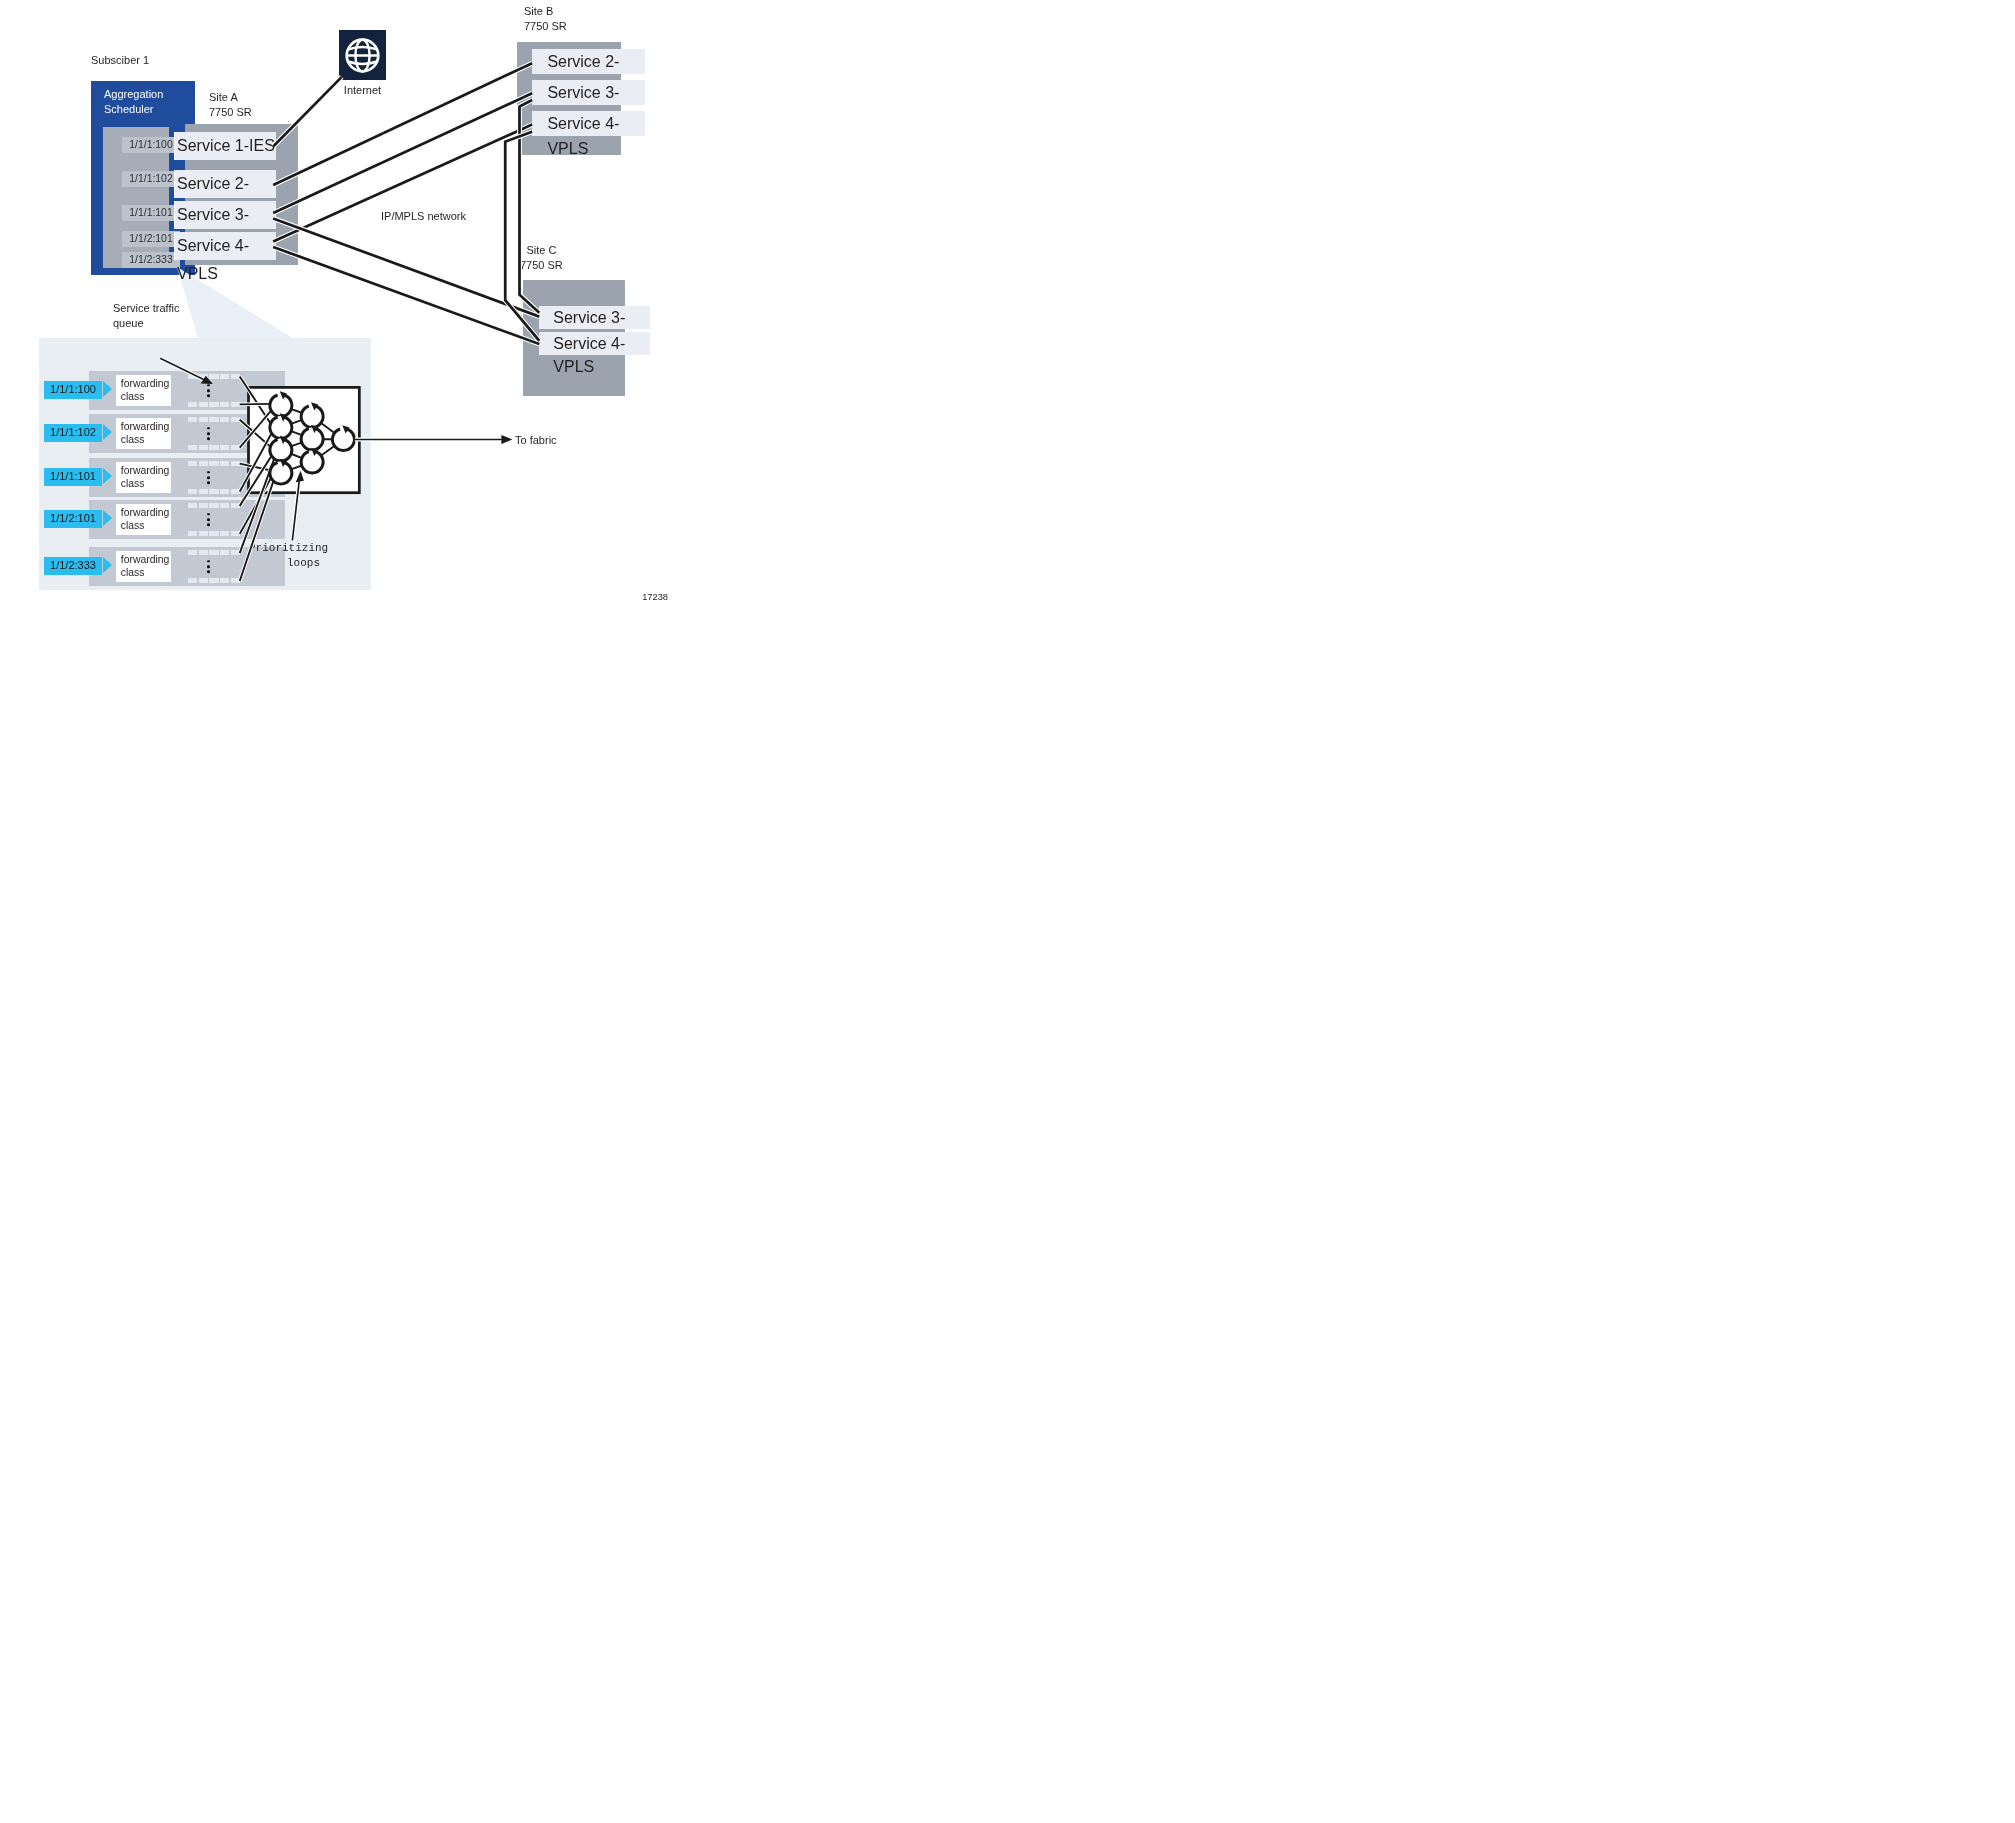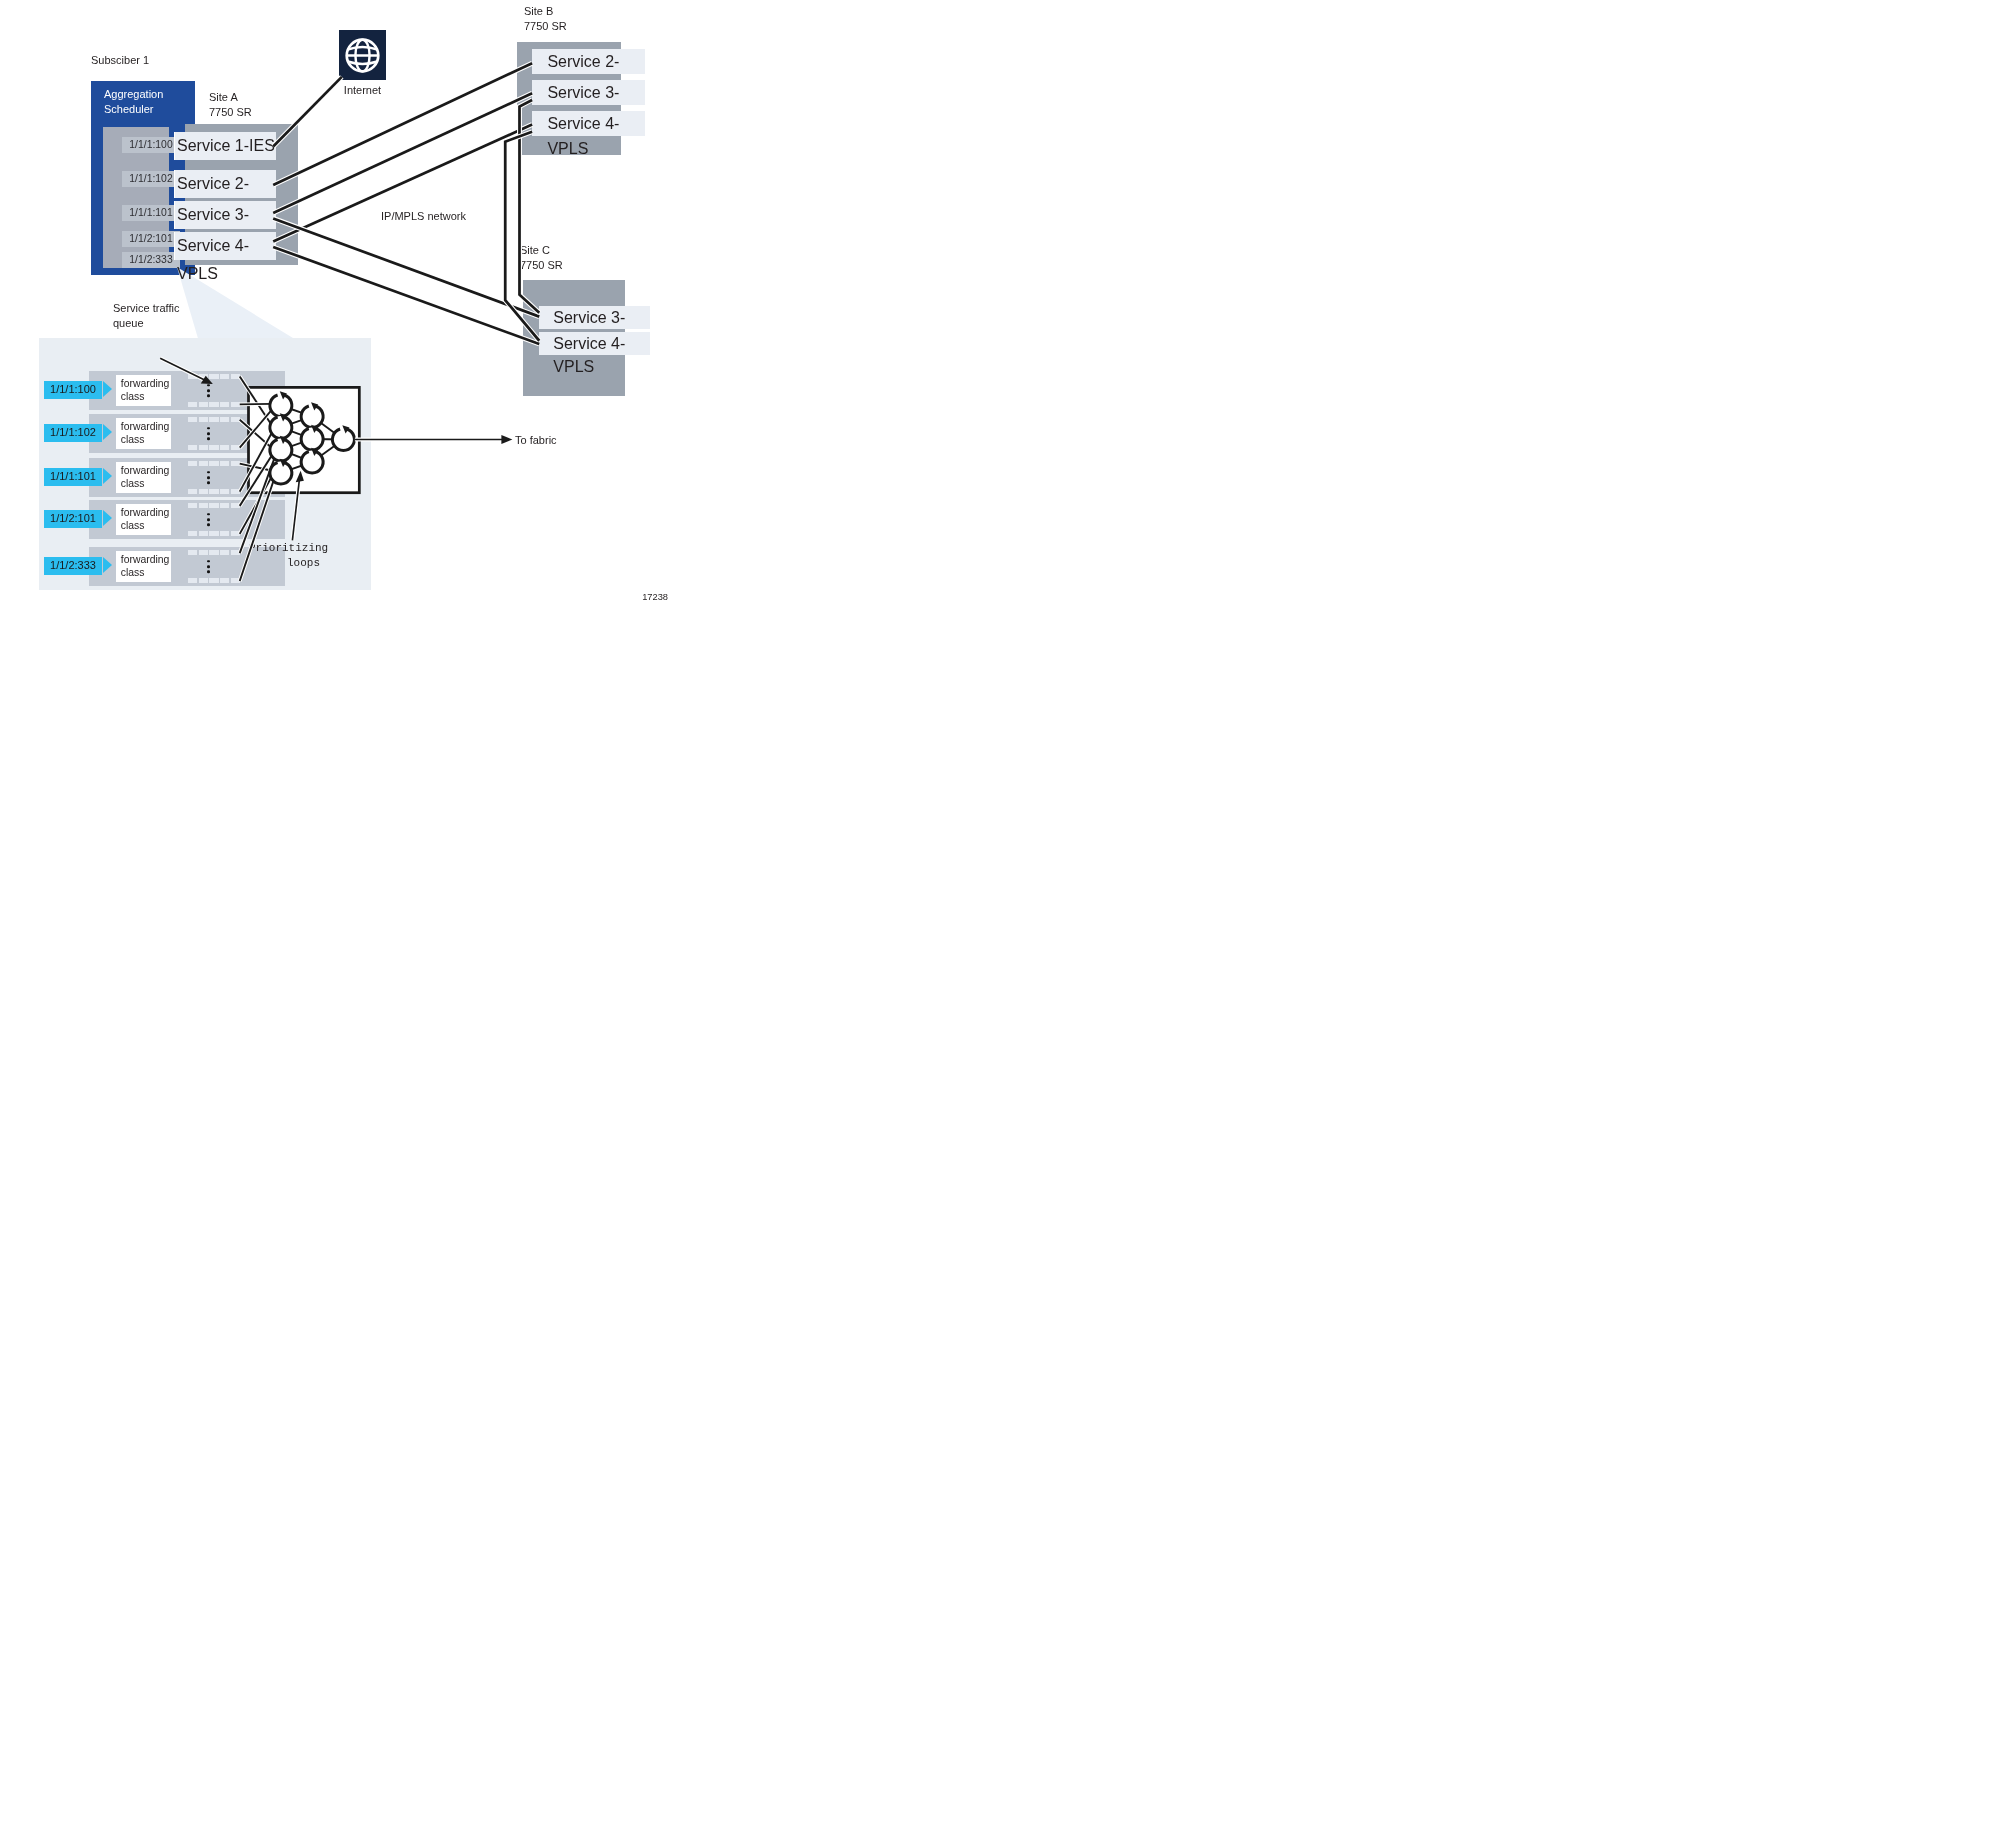--- a/index.html
+++ b/index.html
@@ -84,21 +84,21 @@
 
   <div class="lbl" style="left:381px;top:209px;">IP/MPLS network</div>
 
   <div class="lbl" style="left:524px;top:4.4px;"><span>Site B</span>
 <span>7750 SR</span></div>
   <div class="site-box" style="left:517px;top:42px;width:104px;height:113px;"></div>
   <div class="svc svc-b" style="top:49px">Service 2-VLL</div>
   <div class="svc svc-b" style="top:80px">Service 3-VPLS</div>
   <div class="svc svc-b" style="top:111px">Service 4-VPLS</div>
 
-  <div class="lbl" style="left:520px;top:243px;"><span>Site C</span>
+  <div class="lbl" style="left:520px;top:243px;text-align:center;"><span>Site C</span>
 <span>7750 SR</span></div>
   <div class="site-box" style="left:523px;top:280px;width:102px;height:116px;"></div>
   <div class="svc svc-c" style="top:306px">Service 3-VPLS</div>
   <div class="svc svc-c" style="top:332px">Service 4-VPLS</div>
 
   <div class="lbl" style="left:113px;top:301px;width:96px;">Service traffic queue</div>
 
   <div class="qrow" style="top:371px">
     <div class="fc">forwarding class</div>
     <div class="strip t"></div>

